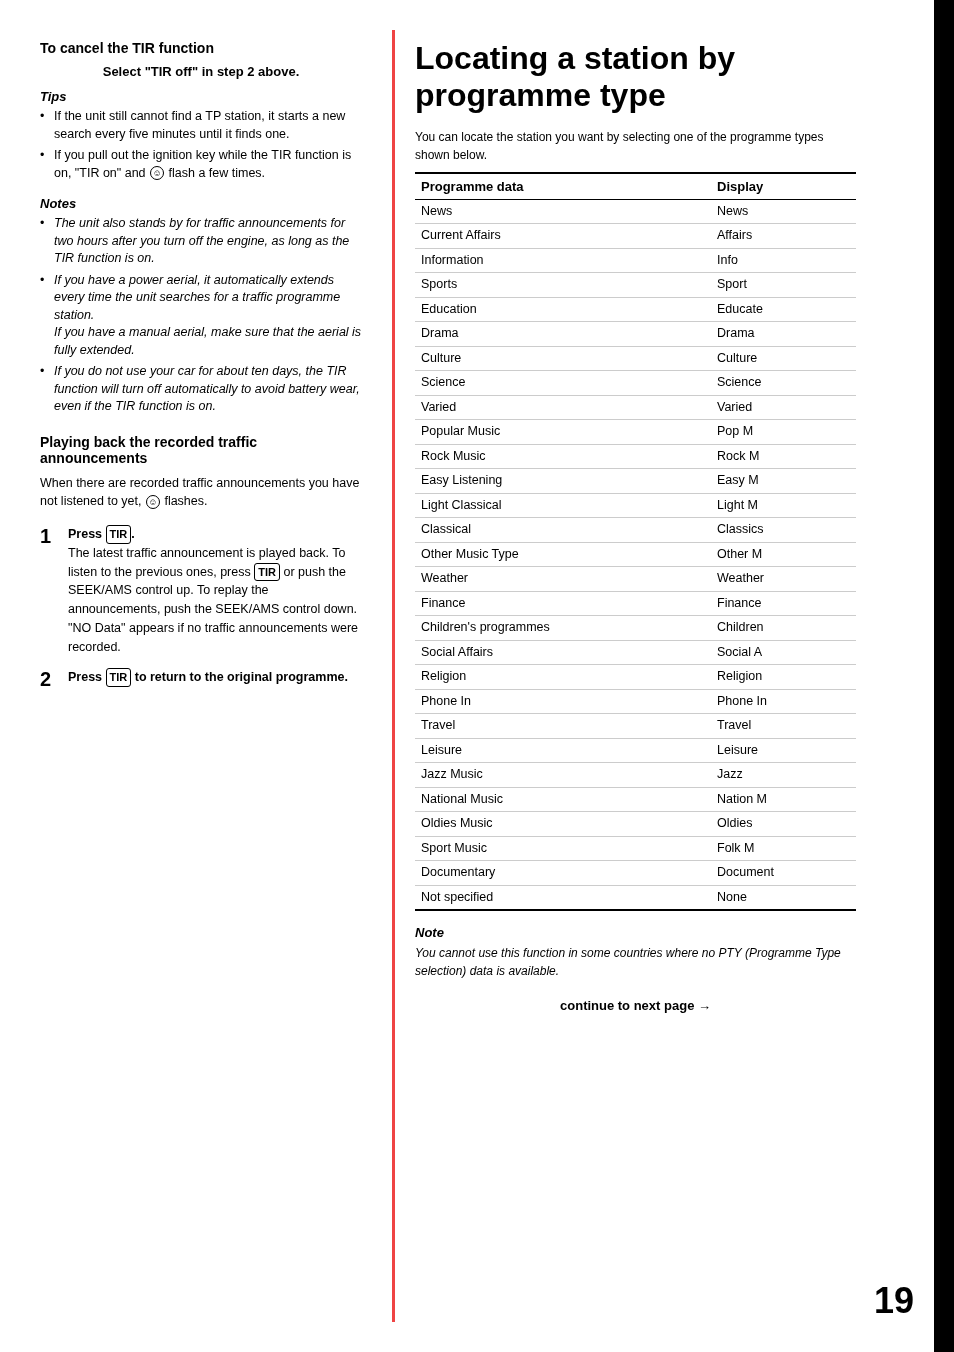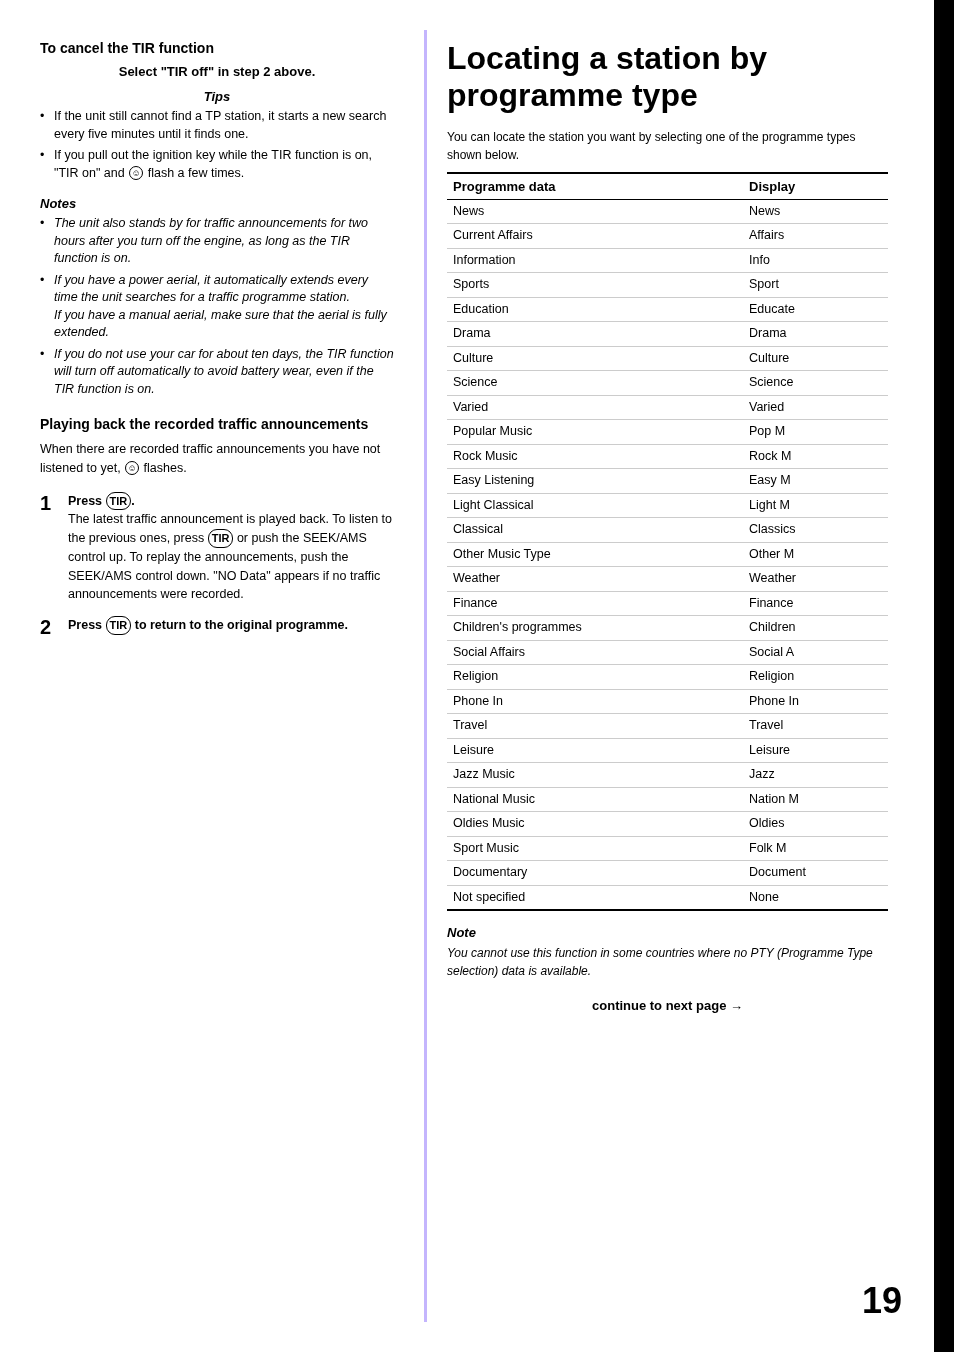--- a/index.html
+++ b/index.html
@@ -12,48 +12,47 @@
       color: #000;
       position: relative;
     }
     .page-wrapper {
       display: flex;
       width: 954px;
       min-height: 1352px;
       padding: 30px 0 30px 0;
     }
     .left-col {
-      width: 424px;
+      width: 392px;
       padding: 10px 30px 10px 40px;
       flex-shrink: 0;
     }
     .right-col {
       width: 494px;
       padding: 10px 30px 10px 20px;
-      border-left: 3px solid #c4b5fd;
+      border-left: 3px solid #ef4444;
       flex-shrink: 0;
     }
     
     .section-heading {
       font-size: 14px;
       font-weight: bold;
       margin-bottom: 8px;
     }
     .sub-heading {
       font-size: 13px;
       font-weight: bold;
       text-align: center;
       margin-bottom: 10px;
     }
     .tips-label {
       font-style: italic;
       font-weight: bold;
       font-size: 13px;
       margin-bottom: 4px;
-      text-align: center;
     }
     .bullet-list {
       list-style: none;
       padding: 0;
       margin-bottom: 14px;
     }
     .bullet-list li {
       padding-left: 14px;
       position: relative;
       margin-bottom: 4px;
@@ -91,21 +90,21 @@
     .step-content {
       font-size: 12.5px;
       line-height: 1.5;
     }
     .step-content strong {
       font-weight: bold;
     }
     .tir-badge {
       display: inline-block;
       border: 1px solid #000;
-      border-radius: 9px;
+      border-radius: 3px;
       padding: 0 3px;
       font-size: 11px;
       font-weight: bold;
     }
     .flashes-text {
       font-size: 12.5px;
       margin-bottom: 14px;
       line-height: 1.5;
     }
     .circle-icon {
@@ -171,21 +170,21 @@
     .continue-text {
       text-align: center;
       font-weight: bold;
       font-size: 13px;
       margin-top: 18px;
     }
     
     .page-number {
       position: absolute;
       bottom: 30px;
-      right: 52px;
+      right: 40px;
       font-size: 36px;
       font-weight: bold;
     }
     .border-bar-text {
       position: absolute;
       right: 0;
       top: 0;
       width: 22px;
       background: #000;
       height: 300px;

